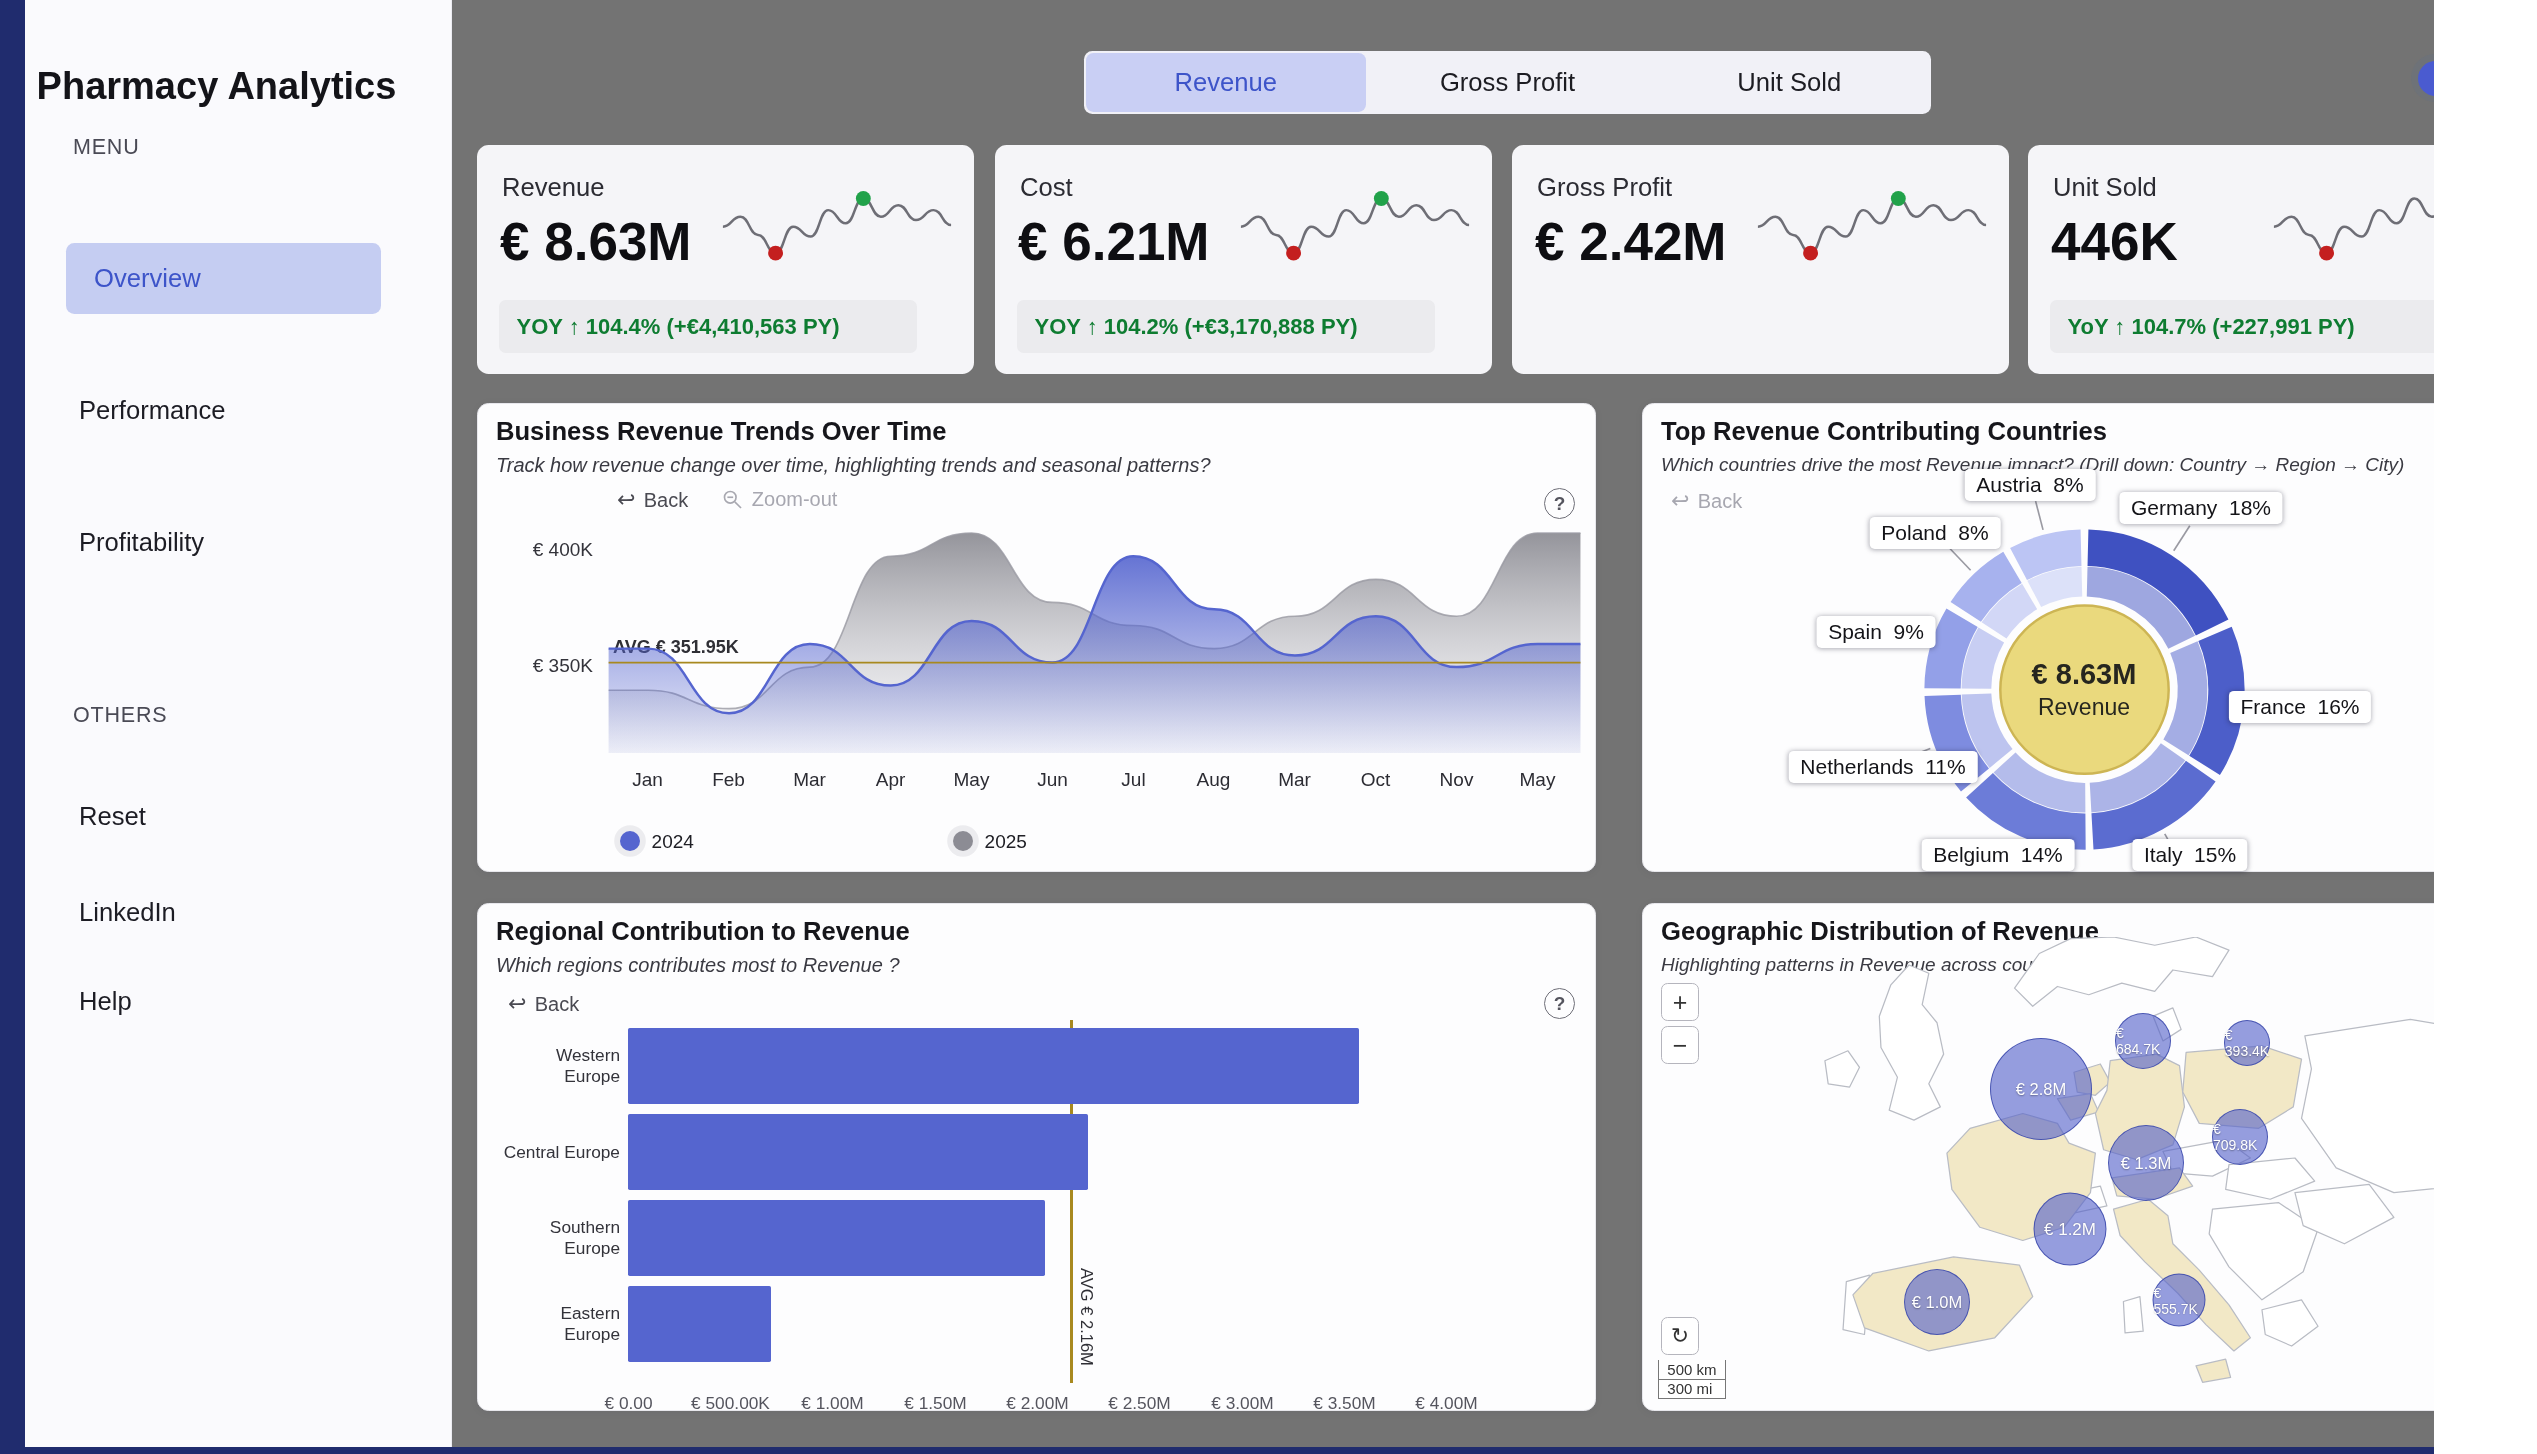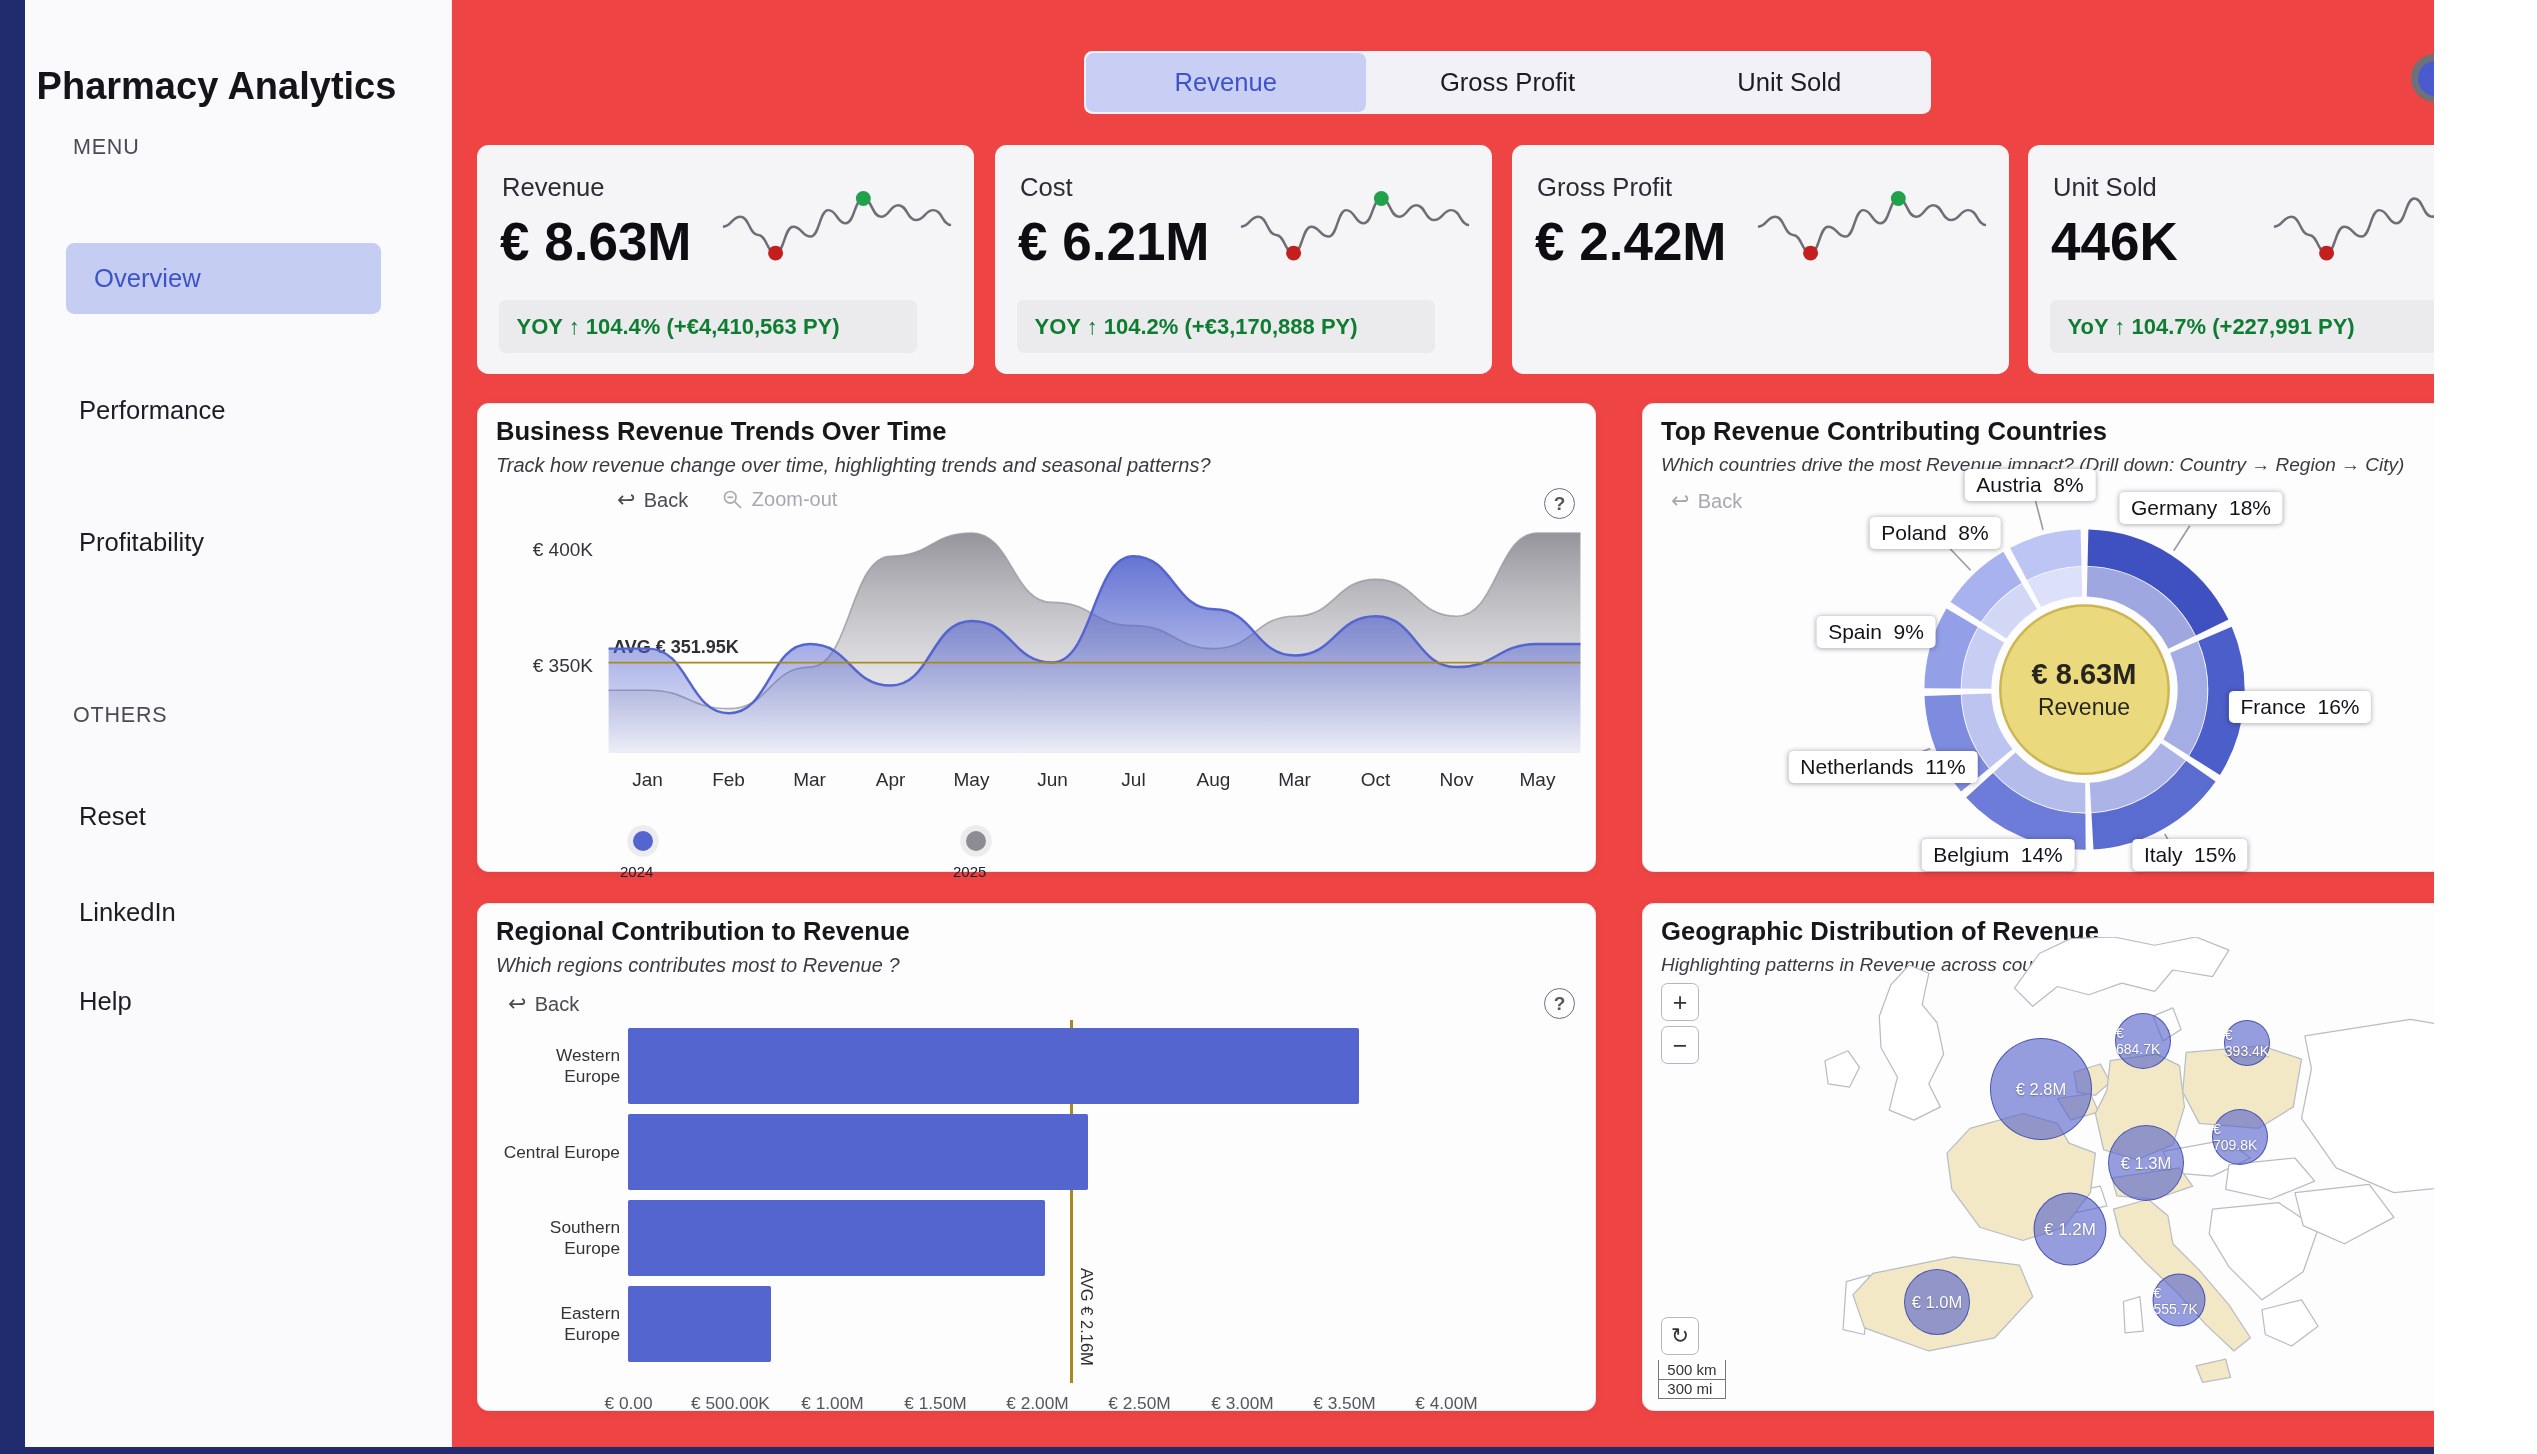--- a/index.html
+++ b/index.html
@@ -1,17 +1,17 @@
 <!DOCTYPE html>
 <html style="--navy: #202c6e; --accentText: #3d54c9; --tabActiveBg: #c9cff4; --green: #0e7c31; --barBlue: #5565cf; --avgLine: #a8891f; --bubbleFill: rgba(86,99,202,0.62);font-size:13.2px"><head>
 <meta charset="utf-8">
 <style>
   html,body{margin:0;padding:0;background:#fff;}
   *{box-sizing:border-box;}
-  #stage{position:relative;width:2434px;height:1455px;background:#ef4444;overflow:hidden;
+  #stage{position:relative;width:2434px;height:1455px;background:#737373;overflow:hidden;
          font-family:"Liberation Sans","DejaVu Sans",sans-serif;color:#1b1b20;}
 
   
   #navstrip{position:absolute;left:0;top:0;width:25px;height:1455px;background:var(--navy,#202c6e);}
   #bottomstrip{position:absolute;left:0;bottom:0;width:2538px;height:8.3px;background:var(--navy,#202c6e);}
   #sidebar{position:absolute;left:25px;top:0;width:427px;height:1447px;background:#fafafd;border-right:0.8px solid #ececf2;}
   #app-title{position:absolute;left:11.6px;top:40px;font-size:38px;font-weight:700;color:#141419;}
   .menu-label{position:absolute;left:48px;font-size:21.5px;color:#4a4a55;letter-spacing:0.8px;}
   .side-item{position:absolute;left:54px;font-size:25.6px;color:#1c1c24;font-weight:500;cursor:pointer;}
   .side-item.pill{left:41px;width:315px;height:71px;background:#c5cdf2;border-radius:8.3px;
@@ -42,21 +42,21 @@
   .help{position:absolute;right:20px;top:84px;width:31px;height:31px;border:1.7px solid #6f6f78;border-radius:50%;
         display:flex;align-items:center;justify-content:center;font-size:19px;font-weight:700;color:#55555e;cursor:pointer;}
   .btnrow{position:absolute;display:flex;align-items:center;gap:8.3px;font-size:20px;color:#4a4a52;cursor:pointer;}
   .btnrow .arrow{font-size:22px;}
   .btnrow.dim{color:#a7a7b0;}
 
   
   #trend-yticks div{position:absolute;left:36px;width:79px;text-align:right;font-size:19px;color:#33333a;}
   #trend-months span{position:absolute;width:69px;text-align:center;font-size:19px;color:#2c2c33;}
   #trend-avg{position:absolute;left:135px;top:233px;font-size:18px;font-weight:600;color:#2f2f35;}
-  .legend{position:absolute;display:flex;align-items:flex-end;gap:11.6px;font-size:15px;color:#202026;flex-direction:column;}
+  .legend{position:absolute;display:flex;align-items:flex-start;gap:11.6px;font-size:19px;color:#202026;}
   .legend .dot{width:20px;height:20px;border-radius:50%;box-shadow:0 0 0 5.8px rgba(40,40,60,.08);}
 
   
   #donut-box{position:absolute;left:0;top:66px;width:883px;height:403px;}
   .donut-pill{position:absolute;transform:translate(-50%,-50%);background:#fff;border-radius:5px;
               box-shadow:0 0.8px 5px rgba(20,20,40,.35);padding:4.1px 11.6px;font-size:21px;color:#141418;white-space:nowrap;}
   .donut-pill b{font-weight:400;margin-left:11.6px;}
   #donut-center{position:absolute;left:441px;top:220px;transform:translate(-50%,-50%);text-align:center;color:#26261f;}
   #donut-center .dv{font-size:29px;font-weight:600;}
   #donut-center .dl{font-size:23px;margin-top:3.3px;}

